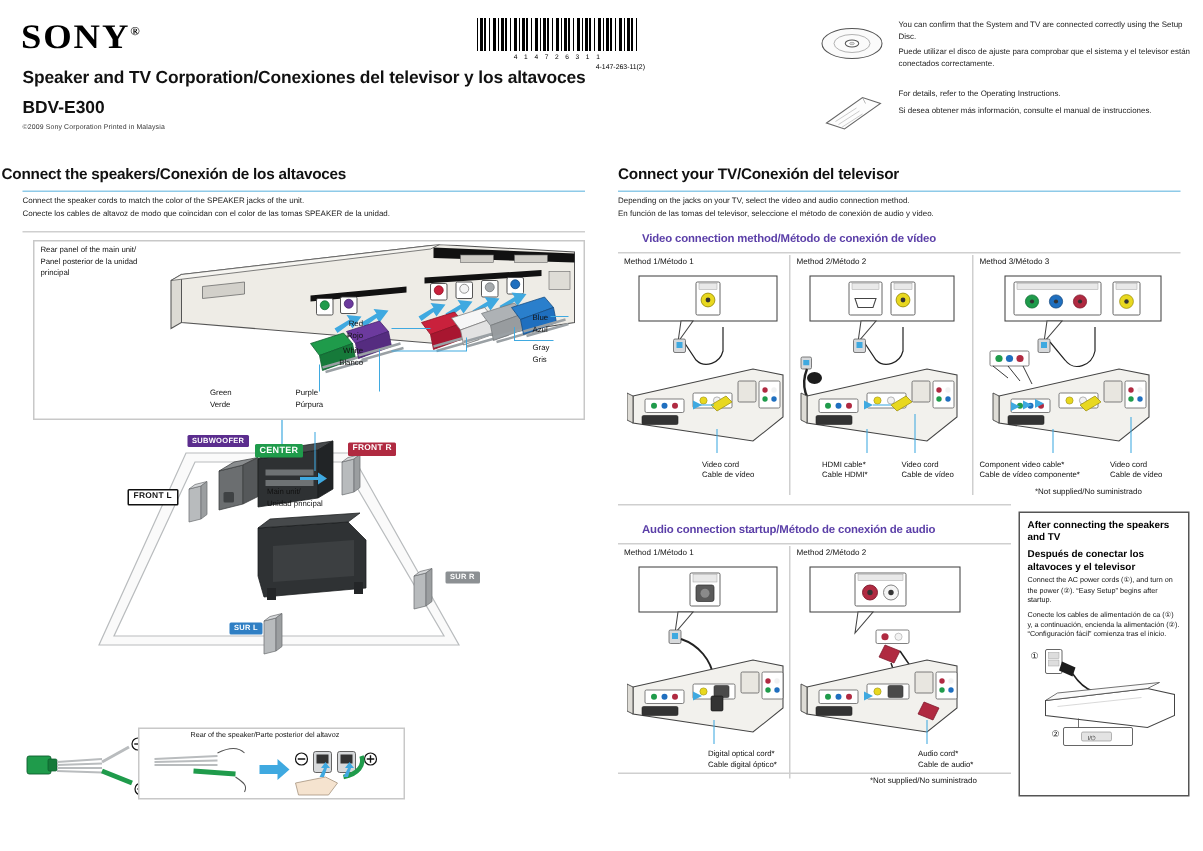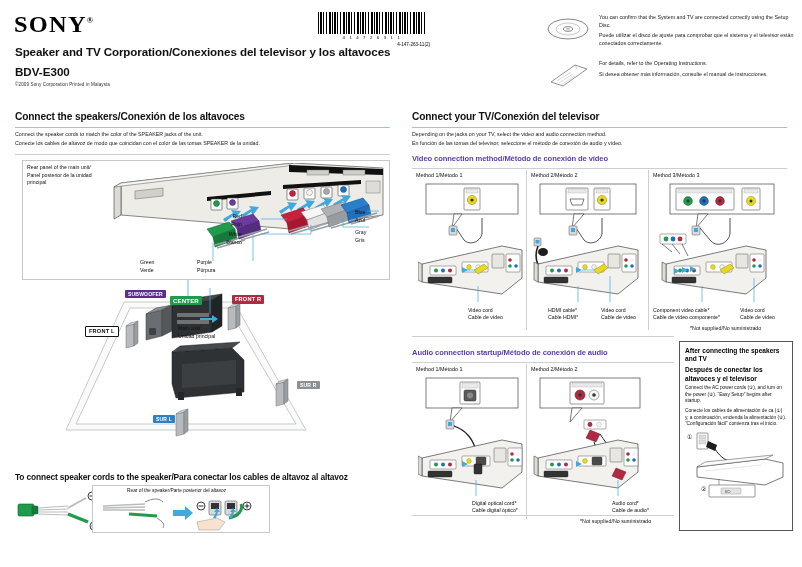--- a/index.html
+++ b/index.html
@@ -138,20 +138,21 @@
     position: absolute;
     height: 1px;
     background: #8ecae8;
   }
   .sub-head {
     position: absolute;
     font-size: 7.6px;
     font-weight: bold;
     color: #5b3fa8;
     letter-spacing: -0.1px;
+    margin-left: 16px;
   }
   .body-line {
     position: absolute;
     font-size: 5.3px;
     line-height: 1.5;
     color: #1a1a1a;
   }
 
   
   .panel {
@@ -292,21 +293,21 @@
         <line x1="16" y1="25" x2="30" y2="16" stroke="#aaa" stroke-width="0.4"></line>
         <line x1="30" y1="5" x2="32" y2="9" stroke="#888" stroke-width="0.4"></line>
       </svg>
     </div>
     <div class="note-text">
       <p>For details, refer to the Operating Instructions.</p>
       <p class="es">Si desea obtener más información, consulte el manual de instrucciones.</p>
     </div>
   </div>
 
-  <div class="sec-head" style="left:15px; top:111px;">Connect the speakers/Conexión de los altavoces</div>
+  <div class="sec-head" style="left:1px; top:111px;">Connect the speakers/Conexión de los altavoces</div>
   <div class="sec-rule" style="left:15px; top:127px; width:375px;"></div>
 
   <div class="body-line" style="left:15px; top:131px;">Connect the speaker cords to match the color of the SPEAKER jacks of the unit.</div>
   <div class="body-line" style="left:15px; top:140px;">Conecte los cables de altavoz de modo que coincidan con el color de las tomas SPEAKER de la unidad.</div>
 
   <div class="thin-rule" style="left:15px; top:154px; width:375px;"></div>
 
   <div class="panel" style="left:22px; top:160px; width:368px; height:120px;">
     <div class="caption" style="left:4px; top:3px; width:84px;">
       <span>Rear panel of the main unit/</span><br>
@@ -489,21 +490,20 @@
   <div class="tag" style="left:232px; top:295px; background:#b02a41; font-size:5.6px;">FRONT R</div>
   <div class="tag outline" style="left:85px; top:326px; font-size:5.6px;">FRONT L</div>
   <div class="tag" style="left:297px; top:381px; background:#8c9093;">SUR R</div>
   <div class="tag" style="left:153px; top:415px; background:#2f7fc4;">SUR L</div>
 
   <div class="caption" style="left:178px; top:325px;">
     <span>Main unit/</span><br>
     <span>Unidad principal</span>
   </div>
 
-  <div class="sec-head" style="left:15px; top:472px; font-size:8.4px;">To connect speaker cords to the speaker/Para conectar los cables de altavoz al altavoz</div>
 
   <svg class="dv" style="left:14px; top:490px;" width="100" height="44" viewBox="0 0 100 44">
     <rect x="4" y="14" width="16" height="12" rx="1.5" fill="#1f9b4b" stroke="#0c5e2c" stroke-width="0.6"></rect>
     <rect x="18" y="16" width="6" height="8" rx="1" fill="#167a3a" stroke="#0c5e2c" stroke-width="0.5"></rect>
     <path d="M24,18 L54,16 M24,20 L54,19 M24,22 L54,22 M24,24 L54,25" stroke="#b9bcbe" stroke-width="1.2" fill="none"></path>
     <path d="M54,18 L72,8" stroke="#b9bcbe" stroke-width="2" fill="none"></path>
     <path d="M54,24 L74,32" stroke="#1f9b4b" stroke-width="3.2" fill="none"></path>
     <circle cx="78" cy="6" r="4" fill="#fff" stroke="#111" stroke-width="0.8"></circle>
     <line x1="75.5" y1="6" x2="80.5" y2="6" stroke="#111" stroke-width="0.9"></line>
     <circle cx="80" cy="36" r="4" fill="#fff" stroke="#111" stroke-width="0.8"></circle>

